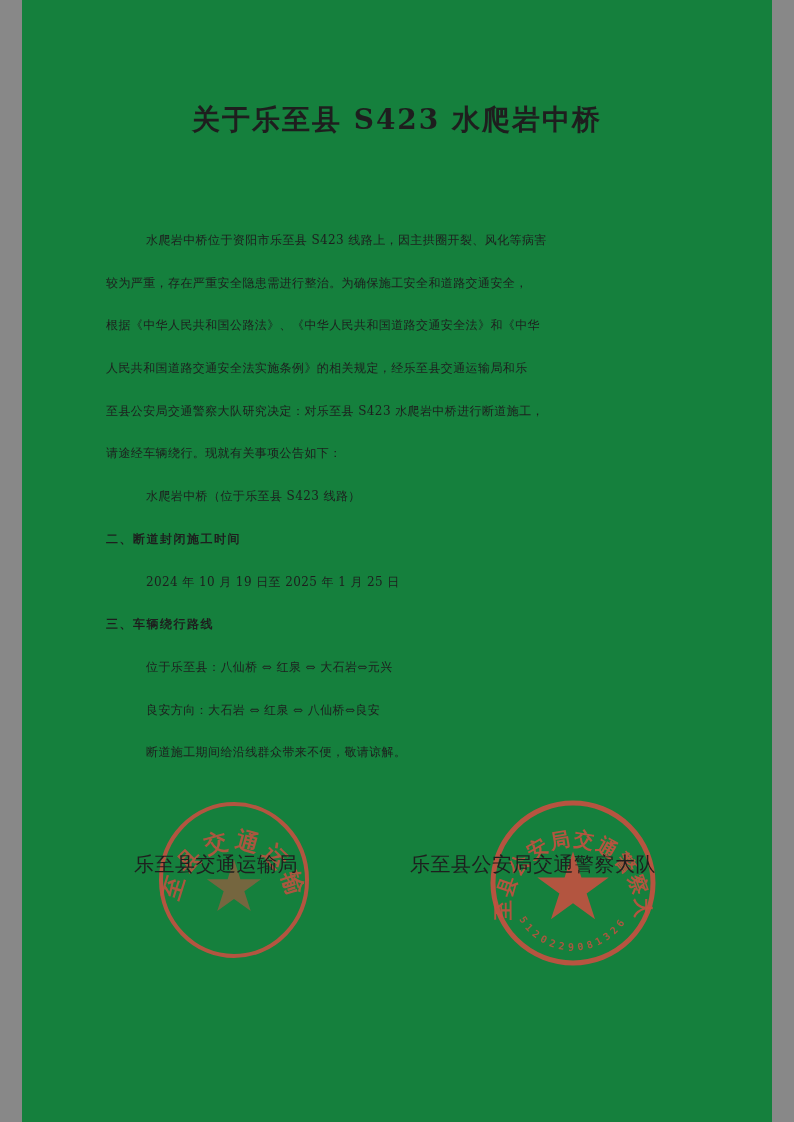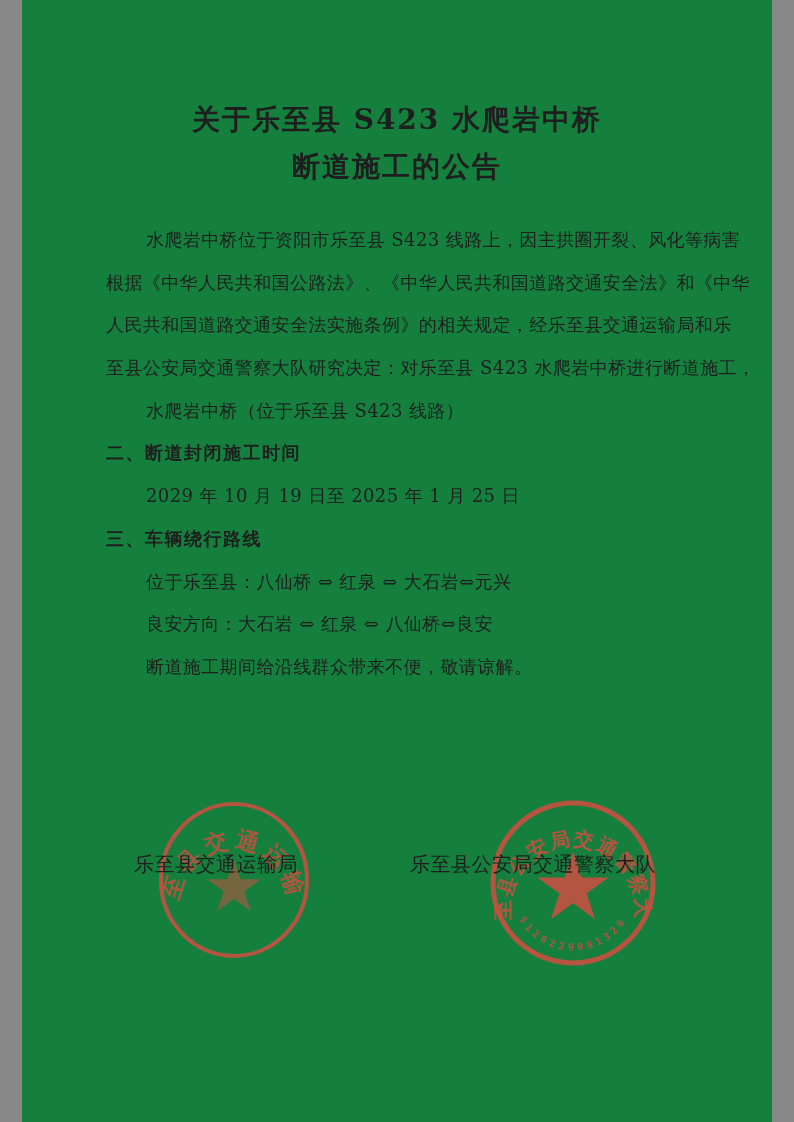--- a/index.html
+++ b/index.html
@@ -22,21 +22,21 @@
     font-size: 28px;
     font-weight: 700;
     line-height: 47px;
     letter-spacing: 2px;
   }
   .content {
     position: absolute;
     top: 219px;
     left: 84px;
     width: 632px;
-    font-size: 18px;
+    font-size: 12px;
   }
   .line {
     height: 42.7px;
     line-height: 42.7px;
     white-space: nowrap;
     letter-spacing: 0.4px;
   }
   .indent { padding-left: 40px; }
   .heading {
     font-weight: 700;
@@ -73,33 +73,34 @@
     letter-spacing: 4px;
   }
 </style>
 </head>
 <body>
 
 <div class="page">
 
   <div class="title-block">
     <div>关于乐至县 S423 水爬岩中桥</div>
-    <div>断道施工的公告</div>
   </div>
 
   <div class="content">
     <div class="line indent">水爬岩中桥位于资阳市乐至县 S423 线路上，因主拱圈开裂、风化等病害</div>
+    <div class="line">较为严重，存在严重安全隐患需进行整治。为确保施工安全和道路交通安全，</div>
     <div class="line">根据《中华人民共和国公路法》、《中华人民共和国道路交通安全法》和《中华</div>
     <div class="line">人民共和国道路交通安全法实施条例》的相关规定，经乐至县交通运输局和乐</div>
     <div class="line">至县公安局交通警察大队研究决定：对乐至县 S423 水爬岩中桥进行断道施工，</div>
+    <div class="line">请途经车辆绕行。现就有关事项公告如下：</div>
 
     <div class="line indent">水爬岩中桥（位于乐至县 S423 线路）</div>
 
     <div class="line heading">二、断道封闭施工时间</div>
-    <div class="line indent">2029 年 10 月 19 日至 2025 年 1 月 25 日</div>
+    <div class="line indent">2024 年 10 月 19 日至 2025 年 1 月 25 日</div>
 
     <div class="line heading">三、车辆绕行路线</div>
     <div class="line indent">位于乐至县：八仙桥 ⇔ 红泉 ⇔ 大石岩⇔元兴</div>
     <div class="line indent">良安方向：大石岩 ⇔ 红泉 ⇔ 八仙桥⇔良安</div>
     <div class="line indent">断道施工期间给沿线群众带来不便，敬请谅解。</div>
   </div>
 
   <svg class="stamp stamp-left" width="154" height="160" viewBox="0 0 154 160">
     <ellipse cx="77" cy="80" rx="73" ry="76" fill="none" stroke="#dd4a41" stroke-width="4" opacity="0.9"></ellipse>
     <path id="arcL" d="M 22,106 A 55,58 0 1 1 132,106" fill="none"></path>

